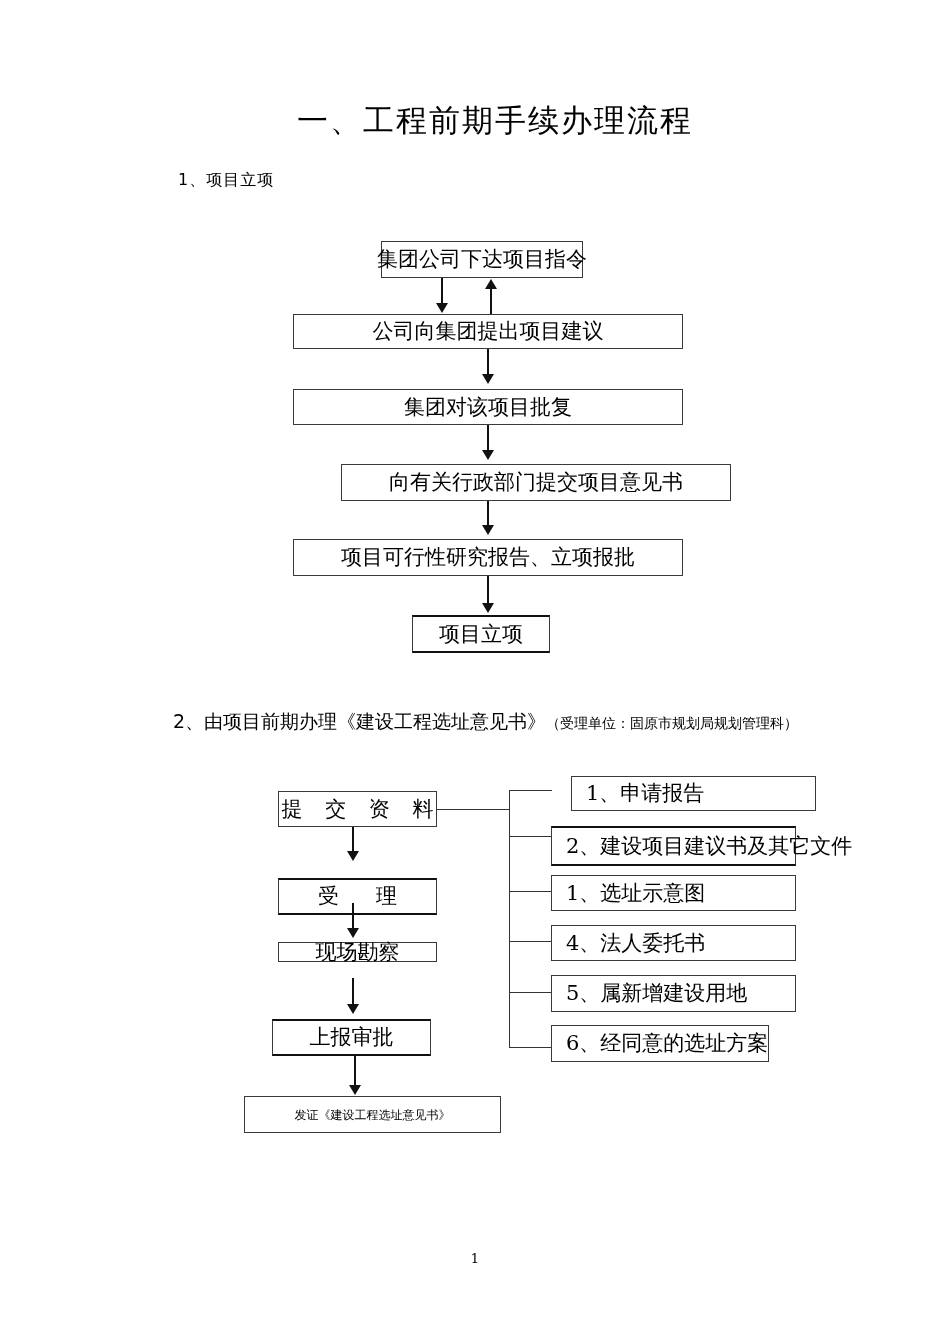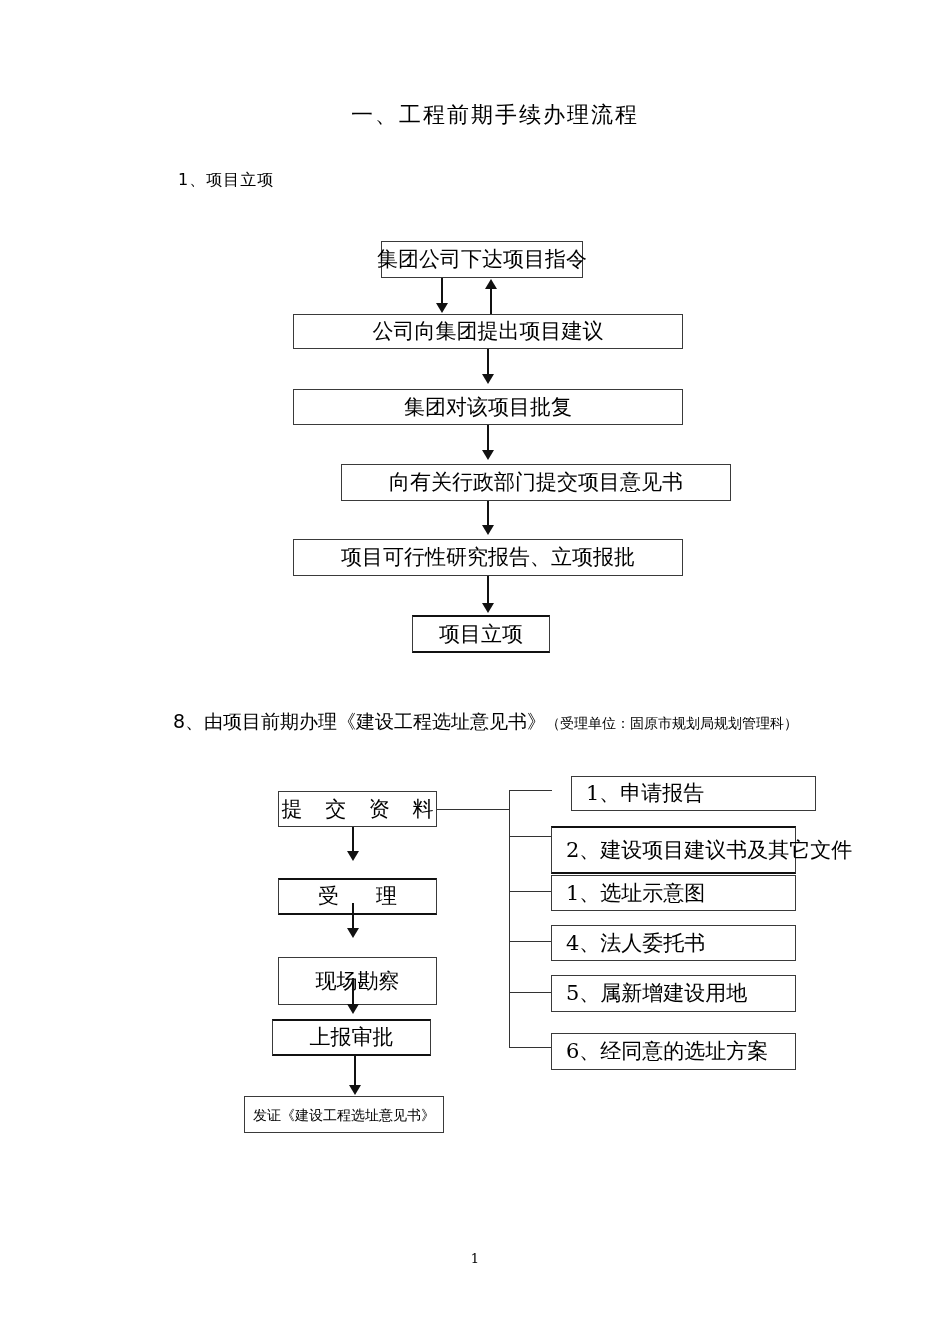--- a/index.html
+++ b/index.html
@@ -20,21 +20,21 @@
   }
 
   
   .doc-title {
     position: absolute;
     left: 0;
     top: 100px;
     width: 950px;
     text-align: center;
     font-family: "DejaVu Serif", "Liberation Serif", serif;
-    font-size: 22px;
+    font-size: 31px;
     font-weight: 400;
     letter-spacing: 2px;
     white-space: nowrap;
     padding-left: 40px;
     box-sizing: border-box;
   }
   .section-heading-1 {
     position: absolute;
     left: 178px;
     top: 170px;
@@ -167,68 +167,68 @@
     <div class="arrow-down" style="left:482px; top:525px;"></div>
 
     <div class="fbox" style="left:293px; top:539px; width:390px; height:37px;">项目可行性研究报告、立项报批</div>
 
     <div class="vline" style="left:487px; top:576px; height:31px;"></div>
     <div class="arrow-down" style="left:482px; top:603px;"></div>
 
     <div class="fbox heavy" style="left:412px; top:615px; width:138px; height:38px;">项目立项</div>
   </div>
 
-  <div class="section-heading-2"><span>8、由项目前期办理《建设工程选址意见书》</span><span class="note">（受理单位：固原市规划局规划管理科）</span></div>
+  <div class="section-heading-2"><span>2、由项目前期办理《建设工程选址意见书》</span><span class="note">（受理单位：固原市规划局规划管理科）</span></div>
 
   <div>
 
     <div class="fbox" style="left:278px; top:791px; width:159px; height:36px;">
         <span class="spaced">提 交 资 料</span>
       </div>
 
     <div class="vline" style="left:352px; top:827px; height:29px;"></div>
     <div class="arrow-down" style="left:347px; top:851px;"></div>
 
     <div class="fbox heavy" style="left:278px; top:866px; width:159px; height:37px;margin-top:12px;">
         <span class="spaced">受　理</span>
       </div>
 
     <div class="vline" style="left:352px; top:903px; height:30px;"></div>
     <div class="arrow-down" style="left:347px; top:928px;"></div>
 
-    <div class="fbox" style="left:278px; top:942px; width:159px; height:48px;margin-top:15px;">现场勘察</div>
+    <div class="fbox" style="left:278px; top:942px; width:159px; height:20px;">现场勘察</div>
 
     <div class="vline" style="left:352px; top:978px; height:31px;"></div>
     <div class="arrow-down" style="left:347px; top:1004px;"></div>
 
     <div class="fbox heavy" style="left:272px; top:1019px; width:159px; height:37px;">上报审批</div>
 
     <div class="vline" style="left:354px; top:1056px; height:34px;"></div>
     <div class="arrow-down" style="left:349px; top:1085px;"></div>
 
-    <div class="fbox" style="left:244px; top:1096px; width:200px; height:37px; font-size:14px;">发证《建设工程选址意见书》</div>
+    <div class="fbox" style="left:244px; top:1096px; width:257px; height:37px; font-size:12px;">发证《建设工程选址意见书》</div>
 
     <div class="hline" style="left:437px; top:809px; width:72px;"></div>
     <div class="trunk" style="left:509px; top:790px; height:258px;"></div>
 
     <div class="hline" style="left:509px; top:790px; width:43px;"></div>
     <div class="hline" style="left:509px; top:836px; width:43px;"></div>
     <div class="hline" style="left:509px; top:891px; width:43px;"></div>
     <div class="hline" style="left:509px; top:941px; width:43px;"></div>
     <div class="hline" style="left:509px; top:992px; width:43px;"></div>
     <div class="hline" style="left:509px; top:1047px; width:43px;"></div>
 
     <div class="fbox left-align" style="left:551px; top:776px; width:245px; height:35px;margin-left:20px;">1、申请报告</div>
 
-    <div class="fbox left-align heavy" style="left:551px; top:826px; width:245px; height:48px;">2、建设项目建议书及其它文件</div>
+    <div class="fbox left-align heavy" style="left:551px; top:826px; width:245px; height:40px;">2、建设项目建议书及其它文件</div>
 
     <div class="fbox left-align" style="left:551px; top:875px; width:245px; height:36px;">1、选址示意图</div>
 
     <div class="fbox left-align" style="left:551px; top:925px; width:245px; height:36px;">4、法人委托书</div>
 
     <div class="fbox left-align" style="left:551px; top:975px; width:245px; height:37px;">5、属新增建设用地</div>
 
-    <div class="fbox left-align" style="left:551px; top:1025px; width:245px; height:37px;margin-top:8px;">6、经同意的选址方案</div>
+    <div class="fbox left-align" style="left:551px; top:1025px; width:218px; height:37px;">6、经同意的选址方案</div>
   </div>
 
   <div class="page-number">1</div>
 
 </div>
 
 </body></html>

